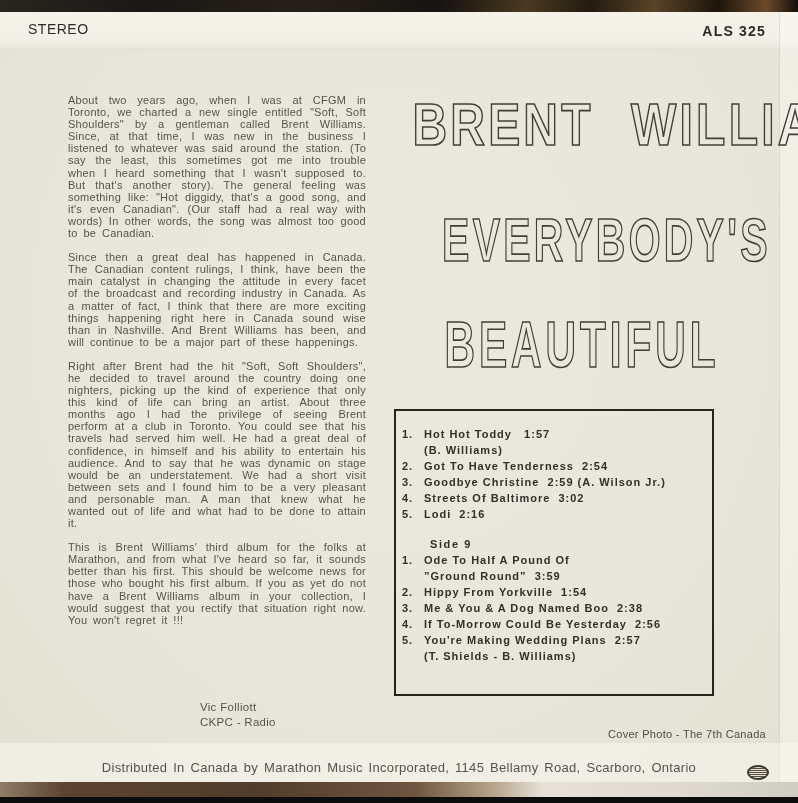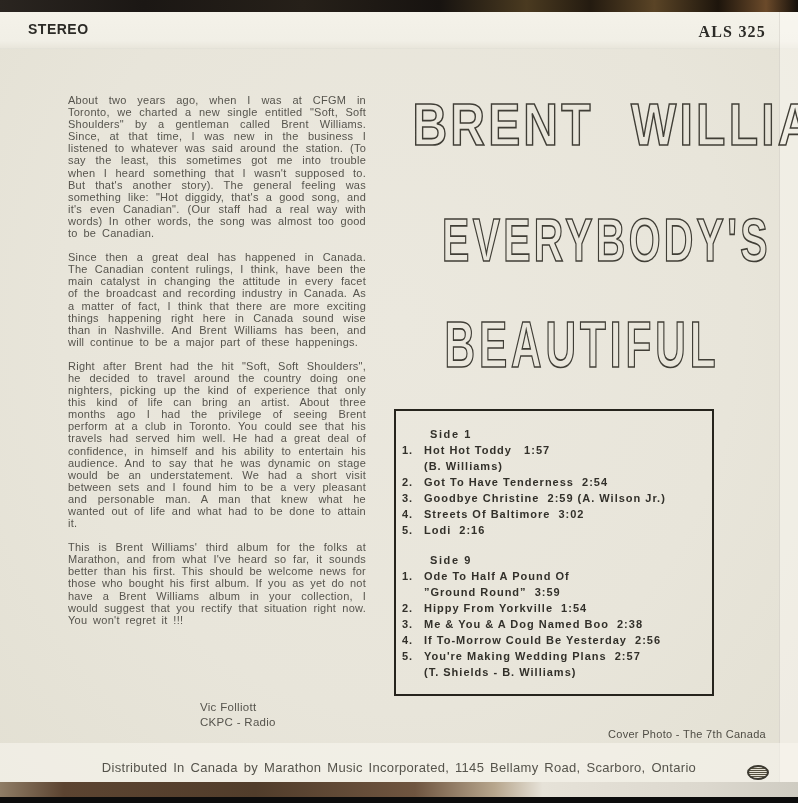--- a/index.html
+++ b/index.html
@@ -14,24 +14,24 @@
     background:linear-gradient(to right,#8f7d66 0%,#5c4431 8%,#513d2b 32%,#6f5540 52%,
       #b7a68d 62%,#e6e2d8 68%,#dcd8ce 88%,#cfccc2 100%);}
   .edge-bottom{position:absolute;left:0;top:797px;width:798px;height:6px;background:#0c0c0c;}
 
   
   .cover{position:absolute;left:0;top:12px;width:798px;height:770px;
     background:radial-gradient(ellipse at 50% 40%,#ebe8de 0%,#e8e5da 60%,#e3e0d3 100%);}
   .header-band{position:absolute;left:0;top:0;width:100%;height:36px;
     background:linear-gradient(to bottom,#f4f2e9 0%,#f1efe6 80%,#e9e6db 100%);
     border-bottom:1px solid rgba(90,85,70,0.10);}
-  .stereo{position:absolute;left:28px;top:9px;font-weight:bold;font-size:14px;
+  .stereo{position:absolute;left:28px;top:9px;font-weight:normal;font-size:14px;
     letter-spacing:0.5px;color:#2c2b27;}
-  .catalog{position:absolute;right:32px;top:11px;font-weight:bold;font-size:16px;
-    letter-spacing:1.2px;color:#2c2b27;font-family:Liberation Serif, serif;}
+  .catalog{position:absolute;right:32px;top:11px;font-weight:bold;font-size:14px;
+    letter-spacing:1.2px;color:#2c2b27;}
   .seam{position:absolute;left:779px;top:0;width:19px;height:770px;
     background:rgba(252,251,246,0.45);border-left:1px solid rgba(100,95,80,0.15);}
   .footer-band{position:absolute;left:0;top:731px;width:100%;height:39px;
     background:rgba(249,247,240,0.55);}
 
   
   .liner{position:absolute;left:68px;top:82px;width:298px;color:#56544d;
     font-size:11px;line-height:12.1px;letter-spacing:0.25px;word-spacing:2.5px;
     text-align:justify;}
   .liner p{margin:0 0 12px 0;}
@@ -96,21 +96,20 @@
     <div class="signature">
       <div>Vic Folliott</div>
       <div>CKPC - Radio</div>
     </div>
 
     <div class="title artist">BRENT WILLIAMS</div>
     <div class="title line1">EVERYBODY'S</div>
     <div class="title line2">BEAUTIFUL</div>
 
     <div class="trackbox">
-      <div class="side-heading">Side 1</div>
       <div>
 
           <div class="trow">
             <span class="tnum">1.</span>
             <span class="ttext">Hot Hot Toddy   1:57</span>
           </div>
 
           <div class="trow">
             <span class="tnum"></span>
             <span class="ttext">(B. Williams)</span>

